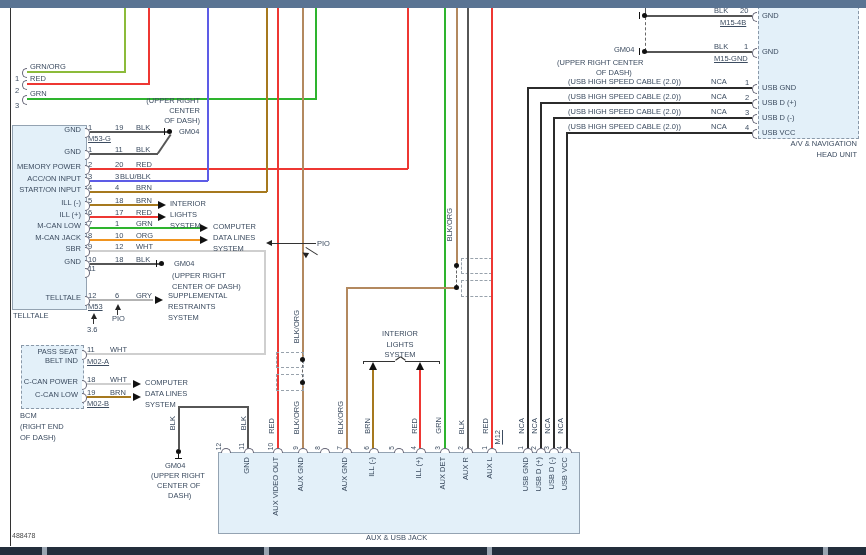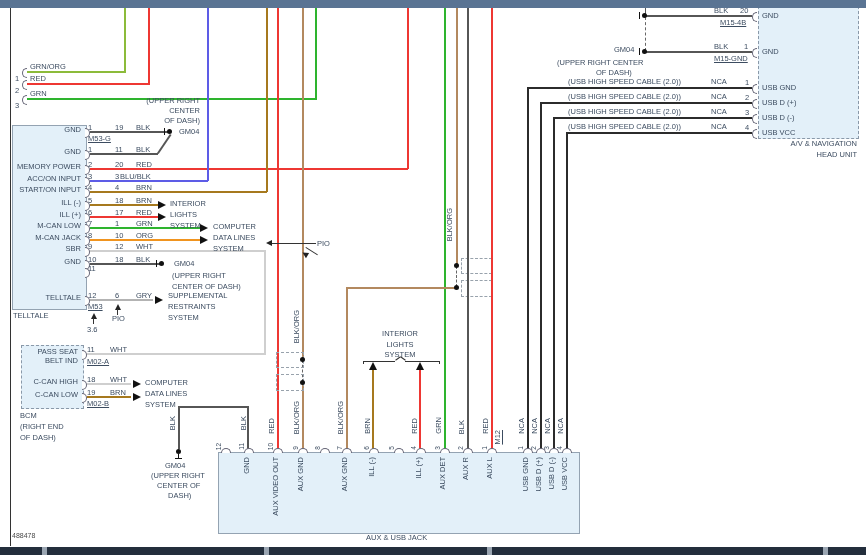--- a/index.html
+++ b/index.html
@@ -192,21 +192,21 @@
   <div class="t" style="left:213px;top:234px">DATA LINES</div>
   <div class="t" style="left:213px;top:245px">SYSTEM</div>
   <div class="tri-r" style="left:155px;top:296px"></div>
   <div class="t" style="left:168px;top:292px">SUPPLEMENTAL</div>
   <div class="t" style="left:168px;top:303px">RESTRAINTS</div>
   <div class="t" style="left:168px;top:314px">SYSTEM</div>
 
   <div class="dbox" style="left:21px;top:345px;width:61px;height:62px"></div>
   <div class="t tr" style="left:19px;top:348px;width:59px">PASS SEAT</div>
   <div class="t tr" style="left:19px;top:357px;width:59px">BELT IND</div>
-  <div class="t tr" style="left:19px;top:378px;width:59px">C-CAN HIGH</div>
+  <div class="t tr" style="left:19px;top:378px;width:59px">C-CAN POWER</div>
   <div class="t tr" style="left:19px;top:391px;width:59px">C-CAN LOW</div>
   <div class="bump-r" style="left:82px;top:350px"></div>
   <div class="bump-r" style="left:82px;top:380px"></div>
   <div class="bump-r" style="left:82px;top:393px"></div>
   <div class="t" style="left:87px;top:346px">11</div>
   <div class="t" style="left:110px;top:346px">WHT</div>
   <div class="t u" style="left:87px;top:358px">M02-A</div>
   <div class="t" style="left:87px;top:376px">18</div>
   <div class="t" style="left:110px;top:376px">WHT</div>
   <div class="t" style="left:87px;top:389px">19</div>

